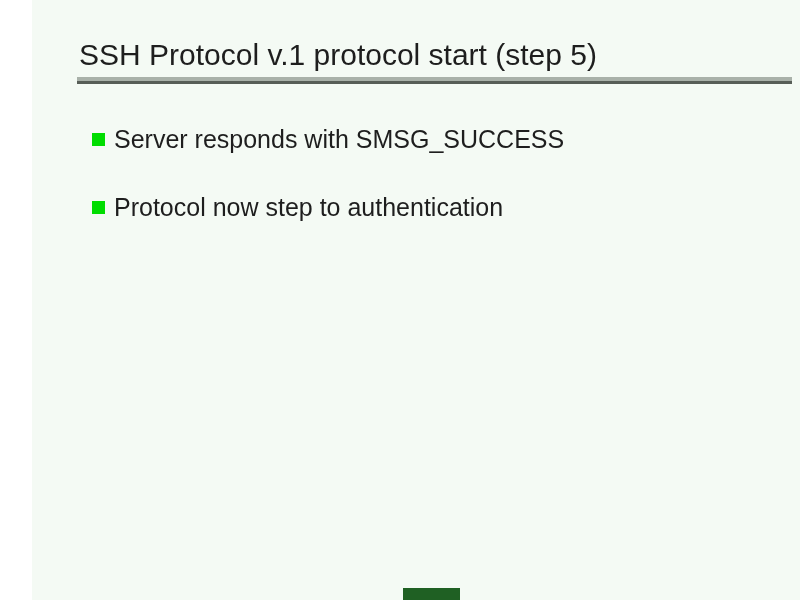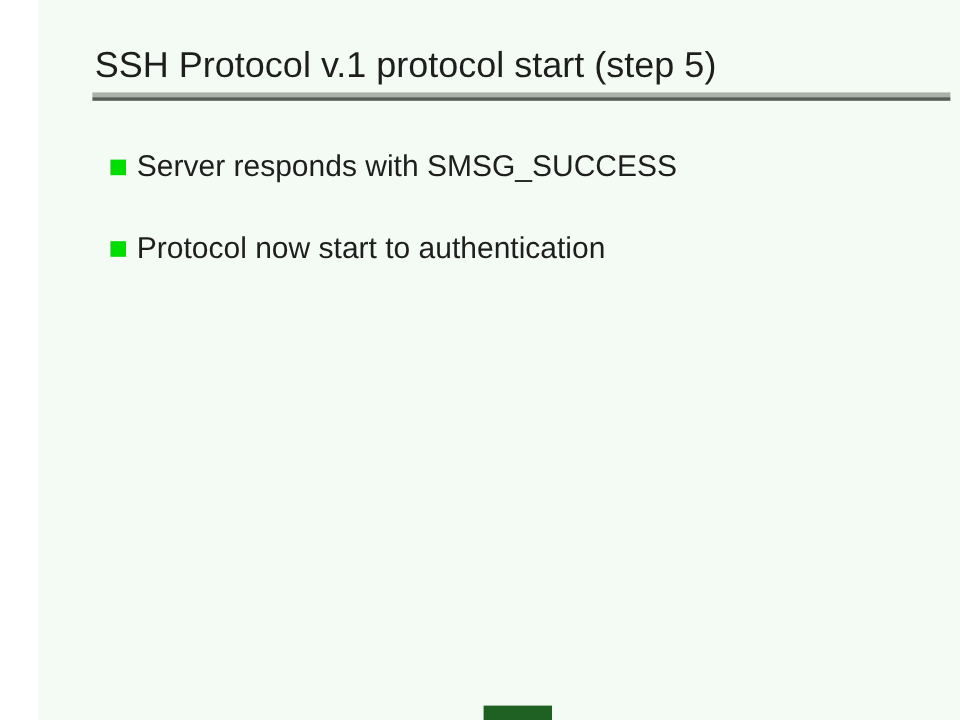--- a/index.html
+++ b/index.html
@@ -87,18 +87,18 @@
     <div class="band-dark"></div>
   </div>
 
   <div class="bullet-row first">
     <span class="bullet-square"></span>
     <span class="bullet-label">Server responds with SMSG_SUCCESS</span>
   </div>
 
   <div class="bullet-row second">
     <span class="bullet-square"></span>
-    <span class="bullet-label">Protocol now start to authentication</span>
+    <span class="bullet-label">Protocol now step to authentication</span>
   </div>
 
   <div class="progress-indicator"></div>
 
 </div>
 
 </body></html>

